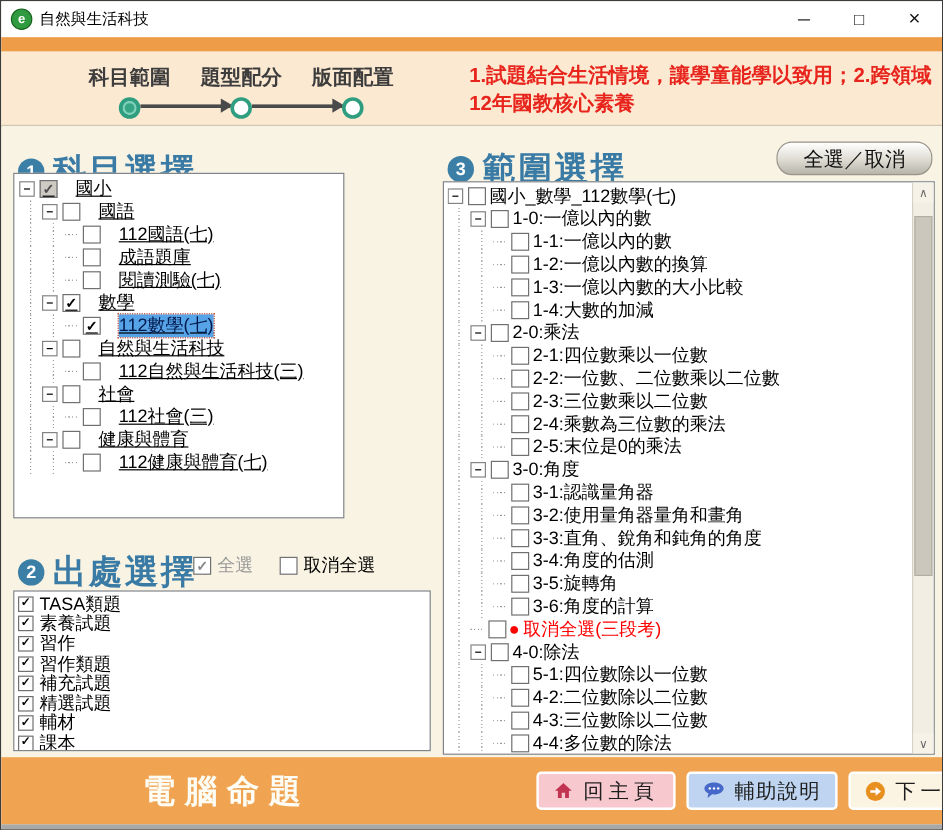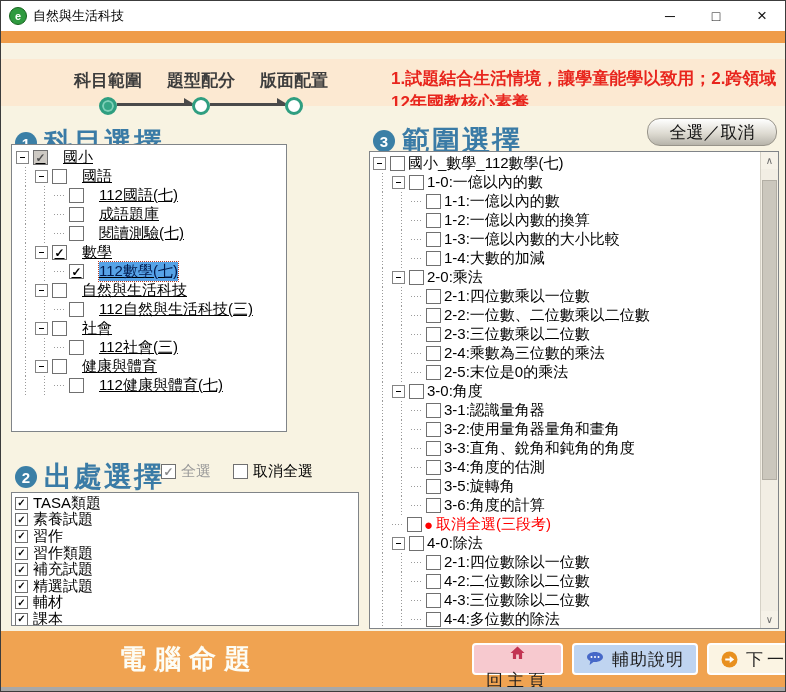--- a/index.html
+++ b/index.html
@@ -10,21 +10,21 @@
   .titlebar{position:absolute;left:0;top:0;width:100%;height:30px;background:#ffffff;display:flex;align-items:center;}
   .app-logo{width:16px;height:16px;border-radius:50%;background:#2f9a3f;border:1px solid #17641f;color:#fff;font-size:11px;font-weight:bold;display:flex;align-items:center;justify-content:center;margin:0 6px 0 8px;}
   .title-text{font-size:13px;color:#000;}
   .win-controls{margin-left:auto;display:flex;align-items:center;height:100%;}
   .win-btn{width:46px;height:100%;display:flex;align-items:center;justify-content:center;font-size:14px;color:#111;}
   .win-btn.close{font-size:17px;}
 
   .orange-strip{position:absolute;left:0;top:30px;width:100%;height:12px;background:#ef9c49;}
 
   
-  .stepbar{position:absolute;left:0;top:42px;width:100%;height:62px;background:#fce9d2;border-bottom:1px solid #cfc6b4;box-sizing:border-box;margin-top:16px;}
+  .stepbar{position:absolute;left:0;top:42px;width:100%;height:62px;background:#fce9d2;border-bottom:1px solid #cfc6b4;box-sizing:border-box;}
   .steps{position:absolute;left:70px;top:6px;width:300px;height:52px;}
   .step-label{position:absolute;width:90px;text-align:center;font-size:17px;font-weight:bold;color:#3d3d3d;top:4px;}
   .step-circle{position:absolute;top:32px;width:12px;height:12px;border-radius:50%;background:#fff;border:3px solid #2f9e80;z-index:1;}
   .step-circle.active{background:#35a585;box-shadow:inset 0 0 0 2px #7fd0b8;}
   .step-arrow{position:absolute;top:38px;height:3px;background:#4a4a4a;z-index:0;}
   .step-arrow::after{content:"";position:absolute;right:-2px;top:-5px;border-left:10px solid #4a4a4a;border-top:6px solid transparent;border-bottom:6px solid transparent;}
   .step-note{position:absolute;left:390px;top:8px;width:392px;overflow:hidden;color:#e8251d;font-weight:bold;font-size:17px;line-height:24px;}
   .step-note .l1{white-space:nowrap;}
 
   
@@ -74,21 +74,21 @@
   .sb-btn.up{top:0;}
   .sb-btn.down{bottom:0;}
   .sb-thumb{position:absolute;left:1px;top:28px;width:15px;height:300px;background:#cbc7bd;border:1px solid #b2aea4;box-sizing:border-box;}
 
   
   .footer{position:absolute;left:0;top:630px;width:100%;height:56px;background:#f0a351;display:flex;align-items:center;padding-left:48px;}
   .brand{margin-left:70px;font-size:27px;font-weight:bold;color:#fdfdf5;letter-spacing:8px;}
   .fbtns{margin-left:auto;margin-right:10px;display:flex;gap:9px;}
   .fbtn{display:flex;align-items:center;gap:8px;height:28px;padding:0 12px;border:2px solid #fff;border-radius:4px;font-size:17px;color:#1d1d1d;letter-spacing:4px;}
   .fbtn.help{letter-spacing:1px;}
-  .fbtn.home{background:#f7c9cf;flex-direction:column;}
+  .fbtn.home{background:#f7c9cf;}
   .fbtn.help{background:#bfd4f0;}
   .fbtn.next{background:#fbf4e3;}
   .fbtn svg{display:block;}
   .bottomstrip{position:absolute;left:0;top:686px;width:100%;height:6px;background:#a8a8a8;}
 </style>
 </head>
 <body>
 
 <div class="window">
 
@@ -409,21 +409,21 @@
             <span class="guide"></span>
             <span class="exp"></span>
             <span class="cb off"></span>
             <span class="t-label">4-0:除法</span>
           </div>
           <div class="t-row">
             <span class="guide"></span>
             <span class="guide"></span>
             <span class="hdots"></span>
             <span class="cb off"></span>
-            <span class="t-label">2-1:四位數除以一位數</span>
+            <span class="t-label">5-1:四位數除以一位數</span>
           </div>
           <div class="t-row">
             <span class="guide"></span>
             <span class="guide"></span>
             <span class="hdots"></span>
             <span class="cb off"></span>
             <span class="t-label">4-2:二位數除以二位數</span>
           </div>
           <div class="t-row">
             <span class="guide"></span>

